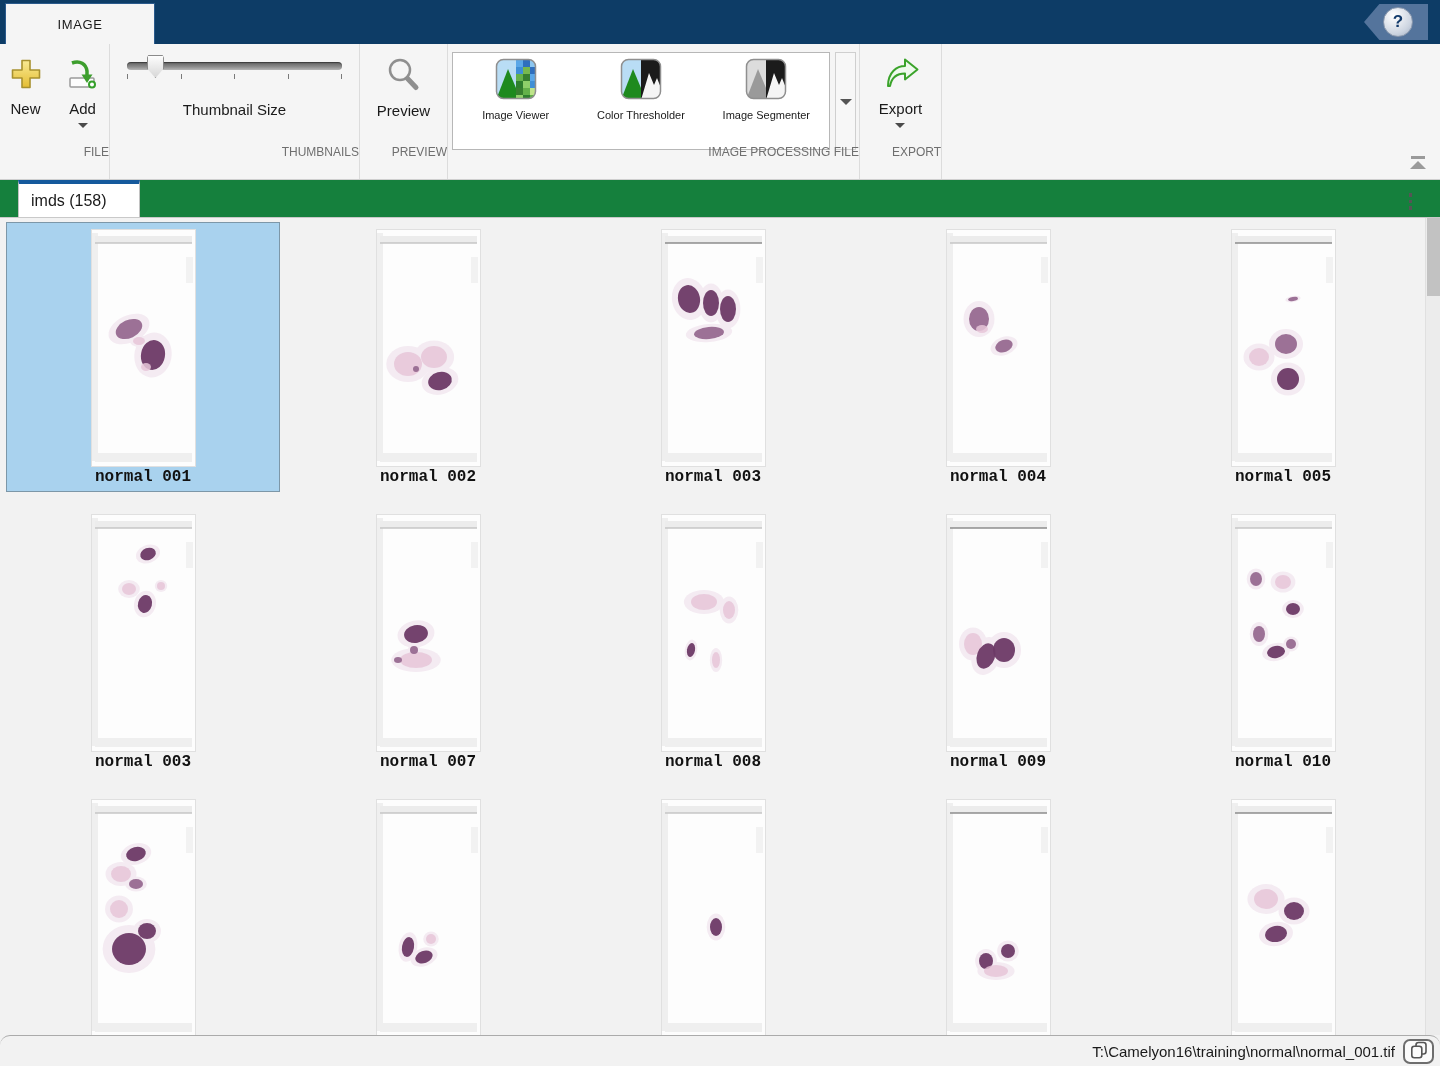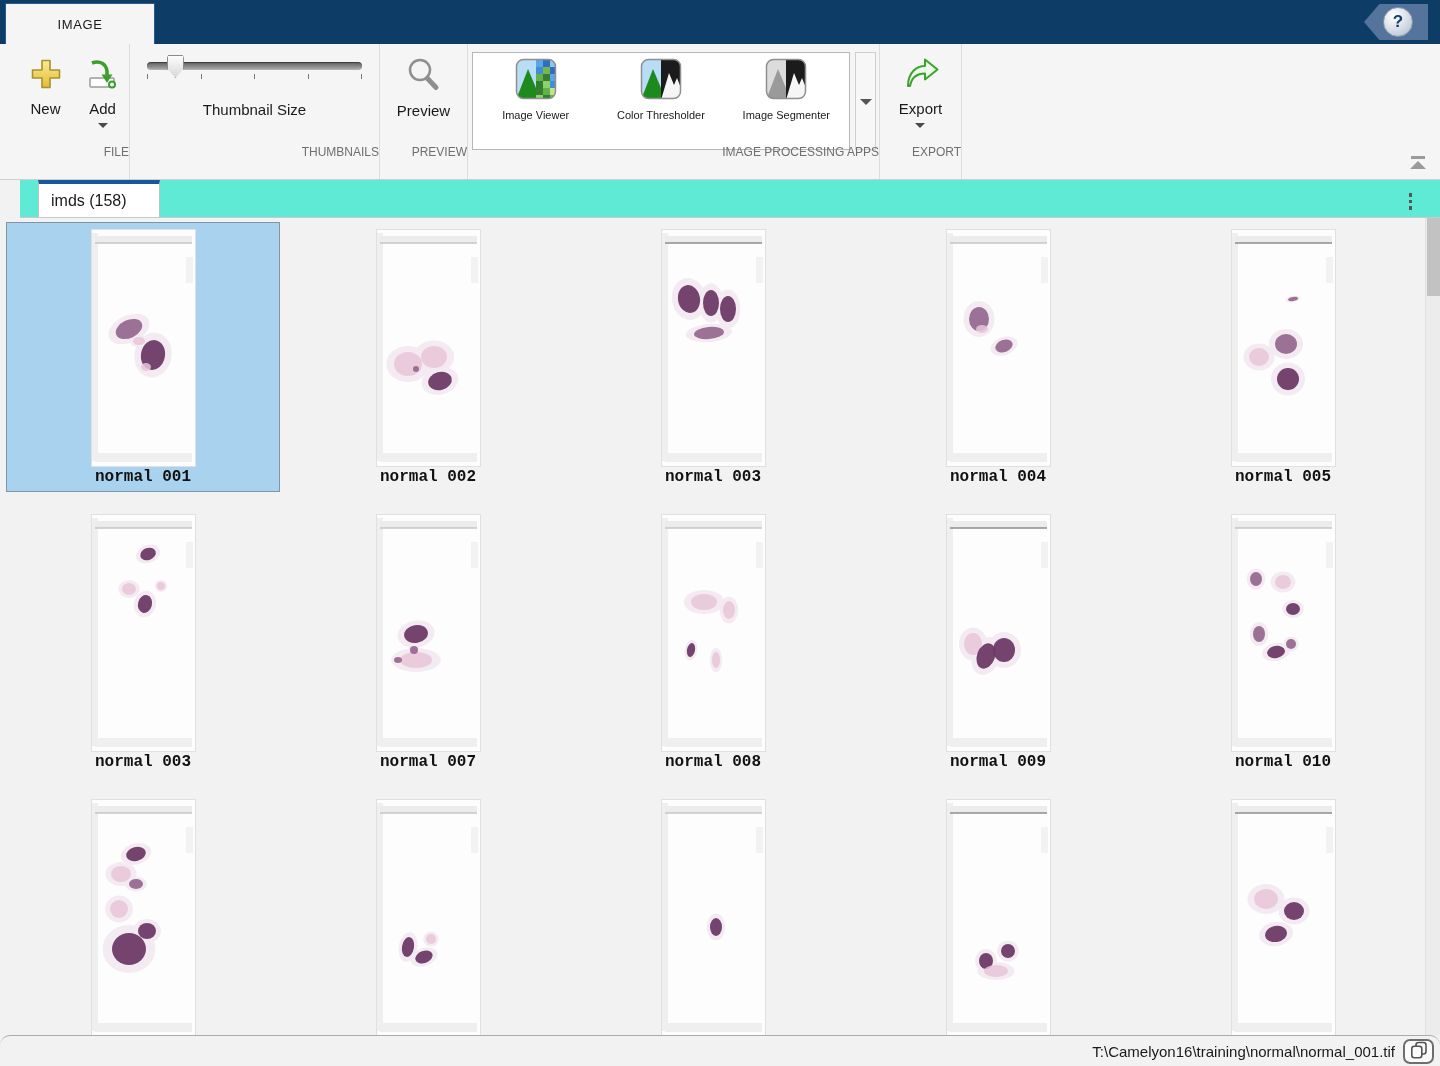--- a/index.html
+++ b/index.html
@@ -12,21 +12,21 @@
     display:flex;align-items:center;justify-content:center;font-size:13px;color:#1a1a1a;letter-spacing:.6px;
     border:1px solid #2a5a8c;border-bottom:none;box-sizing:border-box;cursor:default;}
   .help-flag{position:absolute;right:12px;top:4px;width:64px;height:36px;background:#54749c;
     clip-path:polygon(24% 0,100% 0,100% 100%,24% 100%,0 50%);}
   .help-btn{position:absolute;right:27px;top:7px;width:30px;height:30px;border-radius:50%;
     background:radial-gradient(circle at 35% 28%,#ffffff,#cdd5e1 65%,#9fadc2);
     border:1px solid #8a98ad;display:flex;align-items:center;justify-content:center;
     font-weight:bold;font-size:17px;color:#123a6b;box-sizing:border-box;cursor:pointer;}
 
   
-  .ribbon{height:136px;background:#f5f5f5;border-bottom:1px solid #cfcfcf;display:flex;position:relative;box-sizing:border-box;flex:none;padding-left:20px;}
+  .ribbon{height:136px;background:#f5f5f5;border-bottom:1px solid #cfcfcf;display:flex;position:relative;box-sizing:border-box;flex:none;}
   .section{position:relative;border-right:1px solid #dcdcdc;box-sizing:border-box;flex:none;}
   .sec-file{width:110px;}
   .sec-thumbs{width:250px;}
   .sec-preview{width:88px;}
   .sec-apps{width:412px;}
   .sec-export{width:82px;}
   .section-label{position:absolute;bottom:20px;left:0;right:0;text-align:right;font-size:12px;color:#6f6f6f;white-space:nowrap;}
   .sec-row{display:flex;justify-content:center;gap:12px;padding-top:10px;}
   .ribbon-btn{display:flex;flex-direction:column;align-items:center;gap:5px;font-size:15px;color:#1a1a1a;
     background:none;border:none;font-family:inherit;padding:2px 4px;cursor:pointer;}
@@ -49,21 +49,21 @@
   .gallery-item .app-label{width:110px;}
   .gallery-caret{position:absolute;left:387px;top:8px;width:21px;height:98px;display:flex;align-items:center;justify-content:center;
     background:#f7f7f7;border:1px solid #cfcfcf;box-sizing:border-box;cursor:pointer;}
   .gallery-caret .caret{border-left-width:6px;border-right-width:6px;border-top-width:6px;border-top-color:#555;}
 
   .collapse{position:absolute;right:12px;bottom:8px;display:flex;flex-direction:column;align-items:center;gap:2px;cursor:pointer;background:none;border:none;padding:2px;}
   .collapse .bar{width:14px;height:3px;background:#9a9a9a;}
   .collapse .tri{width:0;height:0;border-left:8px solid transparent;border-right:8px solid transparent;border-bottom:8px solid #9a9a9a;}
 
   
-  .tabstrip{height:38px;background:#5eead4;border-bottom:1px solid #c9c9c9;position:relative;box-sizing:border-box;flex:none;margin-left:20px;}
+  .tabstrip{height:38px;background:#15803d;border-bottom:1px solid #c9c9c9;position:relative;box-sizing:border-box;flex:none;}
   .grip{position:absolute;left:22px;top:12px;display:flex;flex-direction:column;gap:2px;cursor:pointer;}
   .grip i{width:13px;height:2px;background:#9a9a9a;}
   .doc-tab{position:absolute;left:18px;top:0;height:37px;width:122px;background:#fff;
     border-left:1px solid #c2c2c2;border-right:1px solid #c2c2c2;border-top:4px solid #15599c;
     display:flex;align-items:center;padding-left:12px;font-size:16px;color:#1a1a1a;box-sizing:border-box;cursor:default;}
   .kebab{position:absolute;right:26px;top:11px;display:flex;flex-direction:column;gap:3px;cursor:pointer;background:none;border:none;padding:2px;}
   .kebab i{width:3.5px;height:3.5px;background:#555;}
 
   
   .canvas{height:817px;background:#f2f2f2;position:relative;overflow:hidden;flex:none;}
@@ -234,21 +234,21 @@
               </g>
               <rect x="1.5" y="1.5" width="39" height="39" rx="7" fill="none" stroke="#8f8f8f" stroke-width="1.5"></rect>
             </svg>
           </span>
           <span class="app-label">Image Segmenter</span>
         </button>
       </div>
       <button class="gallery-caret">
         <span class="caret"></span>
       </button>
-      <div class="section-label">IMAGE PROCESSING APPS</div>
+      <div class="section-label">IMAGE PROCESSING FILE</div>
     </div>
 
     <div class="section sec-export">
       <div class="sec-row">
         <button class="ribbon-btn">
           <span>
             <svg width="40" height="36" viewBox="0 0 40 36">
               <path d="M8 30 C8 16 17 10 25 10 L25 3.5 L37.5 13.5 L25 23.5 L25 17.5 C17 17.5 11.5 22 10 30 Z" fill="#eef9ec" stroke="#3aa32a" stroke-width="2" stroke-linejoin="round"></path>
             </svg>
           </span>

